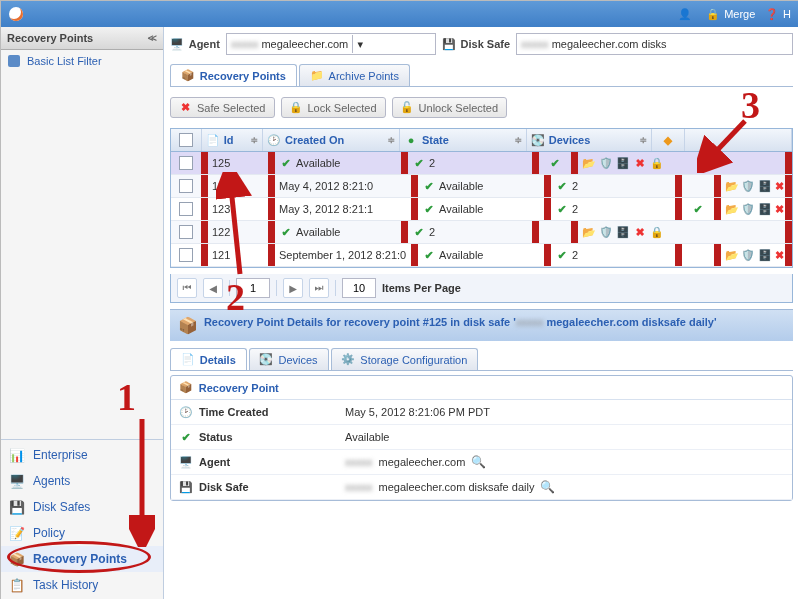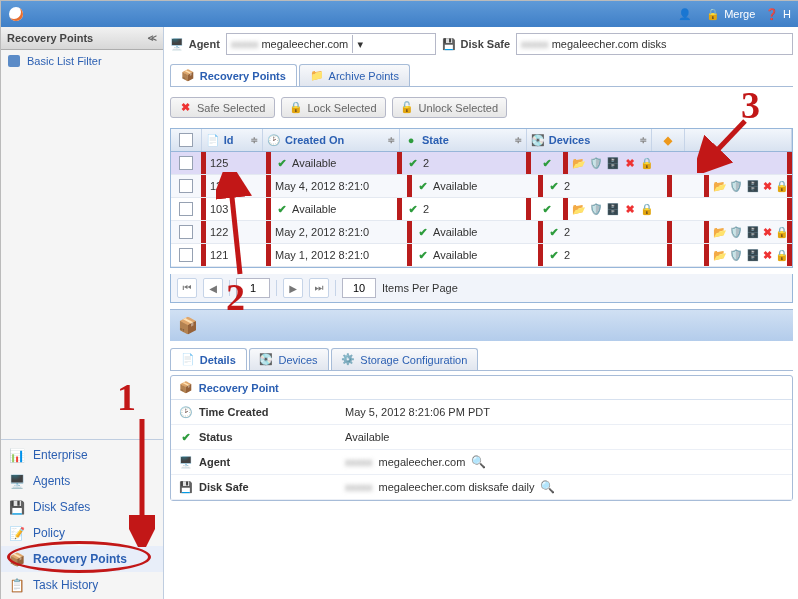--- a/index.html
+++ b/index.html
@@ -35,21 +35,21 @@
 
 .tb{display:flex;gap:6px;padding:4px 0}
 .btn{border:1px solid #b5b8c8;border-radius:3px;padding:3px 8px;background:linear-gradient(#f8f8f8,#e6e6e6);display:flex;align-items:center;gap:5px;color:#666;cursor:pointer;font-size:11px}
 .btn .bic{width:13px;height:13px;display:flex;align-items:center;justify-content:center;font-weight:bold;font-size:11px}
 
 .tbl{border:1px solid #97b6d9}
 .th{display:flex;background:linear-gradient(#f2f6fb,#d8e2f0);border-bottom:1px solid #97b6d9;height:22px;align-items:stretch}
 .th>div{border-right:1px solid #c6d4e8;display:flex;align-items:center;padding:0 4px;color:#2b5fb2;font-weight:bold;gap:4px}
 .th .sort{margin-left:auto;font-size:9px;color:#888}
 .tbody .tr{display:flex;height:22px;align-items:stretch;border-bottom:1px solid #e4e9f1}
-.tbody .tr>div{border-right:5px solid #b91c1c;display:flex;align-items:center;padding:0 4px;gap:3px;overflow:hidden}
+.tbody .tr>div{border-right:7px solid #b91c1c;display:flex;align-items:center;padding:0 4px;gap:3px;overflow:hidden}
 .tbody .tr.sel{background:#dedaf6}
 .tbody .tr.alt{background:#f6f8fc}
 .c-cb{width:22px;justify-content:center}
 .c-id{width:52px}
 .c-co{width:128px}
 .c-st{width:118px}
 .c-dv{width:116px}
 .c-ok{width:24px;justify-content:center}
 .c-ac{flex:1}
 .cb{width:12px;height:12px;border:1px solid #96a1b2;background:#fff}
@@ -218,57 +218,57 @@
               <span class="i i-shield">🛡️</span>
               <span class="i">🗄️</span>
               <span class="i i-x">✖</span>
               <span class="i i-lock">🔒</span>
             </div>
           </div>
           <div class="tr">
             <div class="c-cb">
               <span class="cb"></span>
             </div>
-            <div class="c-id">103</div>
+            <div class="c-id">123</div>
+            <div class="c-co">May 3, 2012 8:21:1</div>
             <div class="c-st"><span class="i i-green">✔</span>Available</div>
             <div class="c-dv"><span class="i i-green">✔</span>2</div>
             <div class="c-ok">
               <span class="i i-green">✔</span>
             </div>
             <div class="c-ac">
               <span class="i i-folder">📂</span>
               <span class="i i-shield">🛡️</span>
               <span class="i">🗄️</span>
               <span class="i i-x">✖</span>
               <span class="i i-lock">🔒</span>
             </div>
           </div>
           <div class="tr alt">
             <div class="c-cb">
               <span class="cb"></span>
             </div>
             <div class="c-id">122</div>
-            <div class="c-co">May 2, 2012 8:21:0</div>
             <div class="c-st"><span class="i i-green">✔</span>Available</div>
             <div class="c-dv"><span class="i i-green">✔</span>2</div>
             <div class="c-ok"></div>
             <div class="c-ac">
               <span class="i i-folder">📂</span>
               <span class="i i-shield">🛡️</span>
               <span class="i">🗄️</span>
               <span class="i i-x">✖</span>
               <span class="i i-lock">🔒</span>
             </div>
           </div>
           <div class="tr">
             <div class="c-cb">
               <span class="cb"></span>
             </div>
             <div class="c-id">121</div>
-            <div class="c-co">May 1, 2012 8:21:0</div>
+            <div class="c-co">September 1, 2012 8:21:0</div>
             <div class="c-st"><span class="i i-green">✔</span>Available</div>
             <div class="c-dv"><span class="i i-green">✔</span>2</div>
             <div class="c-ok"></div>
             <div class="c-ac">
               <span class="i i-folder">📂</span>
               <span class="i i-shield">🛡️</span>
               <span class="i">🗄️</span>
               <span class="i i-x">✖</span>
               <span class="i i-lock">🔒</span>
             </div>
@@ -279,26 +279,27 @@
     <div class="pgr">
       <span class="nb">⏮</span>
       <span class="nb">◀</span>
       <span class="sep"></span>
       <input value="1" style="">
       <span class="sep"></span>
       <span class="nb">▶</span>
       <span class="nb">⏭</span>
       <span class="sep"></span>
       <input value="10" style="">
-      <span style="font-weight:normal">Items Per Page</span>
+      <span style="font-weight:bold">Items Per Page</span>
     </div>
 
     <div class="det">
       <div class="det-hdr">
         <span style="font-size:16px">📦</span>
+        <span><span>Recovery Point Details for recovery point #125 in disk safe '</span><span class="blur">xxxxx</span> <span>megaleecher.com disksafe daily'</span></span>
       </div>
       <div class="tabs" style="margin-top:4px">
         <div class="tab active">📄 <span>Details</span></div>
         <div class="tab">💽 <span>Devices</span></div>
         <div class="tab">⚙️ <span>Storage Configuration</span></div>
       </div>
       <div class="det-box">
         <div class="det-title">📦 <span>Recovery Point</span></div>
         <div id="det-rows">
             <div class="dt-row">

